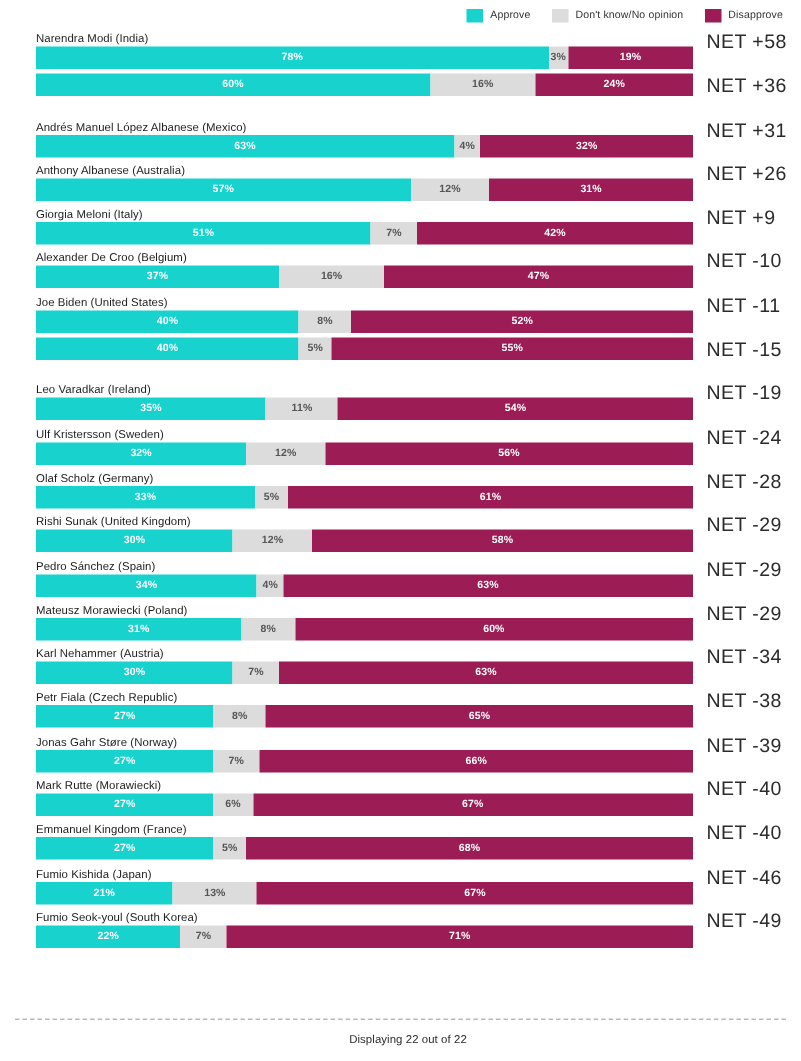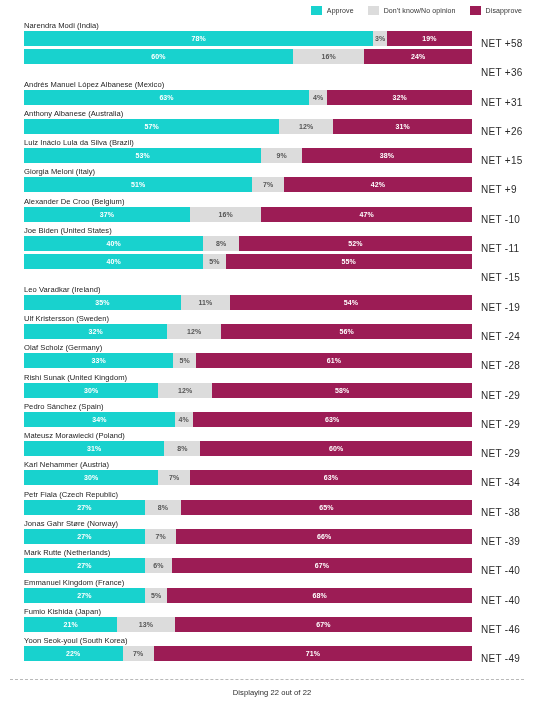--- a/index.html
+++ b/index.html
@@ -44,21 +44,21 @@
   }
   .legend-label {
     font-size: 7px;
     color: #333333;
     letter-spacing: 0.1px;
     white-space: nowrap;
   }
 
   
   .rows {
-    padding: 0 8px 0 0;
+    padding: 0 18px 0 0;
   }
   .row {
     height: 29.3px;
     position: relative;
   }
   .row-name {
     font-size: 7.6px;
     color: #1c1c1c;
     padding-left: 24px;
     line-height: 11px;
@@ -94,29 +94,29 @@
     white-space: nowrap;
     letter-spacing: 0.1px;
   }
   .seg-approve .seg-label { color: #ffffff; }
   .seg-dk .seg-label      { color: #555555; }
   .seg-dis .seg-label     { color: #ffffff; }
 
   .net {
     position: absolute;
     right: 0;
-    top: 16px;
+    top: 0;
     width: 54px;
     height: 15px;
     display: flex;
     align-items: center;
     justify-content: flex-start;
     padding-left: 9px;
     box-sizing: border-box;
-    font-size: 10px;
+    font-size: 13px;
     color: #2b2b2b;
     letter-spacing: 0.3px;
     white-space: nowrap;
   }
 
   
   .footer {
     position: absolute;
     left: 0;
     right: 0;
@@ -211,35 +211,20 @@
           <div class="seg seg-dk" style="flex: 0 0 12%;">
             <span class="seg-label">12%</span>
           </div>
           <div class="seg seg-dis" style="flex: 0 0 31%;">
             <span class="seg-label">31%</span>
           </div>
         </div>
         <div class="net">NET +26</div>
       </div>
       <div class="row">
-        <div class="row-name">Luiz Inácio Lula da Silva (Brazil)</div>
-        <div class="row-bar-wrap">
-          <div class="seg seg-approve" style="flex: 0 0 53%;">
-            <span class="seg-label">53%</span>
-          </div>
-          <div class="seg seg-dk" style="flex: 0 0 9%;">
-            <span class="seg-label">9%</span>
-          </div>
-          <div class="seg seg-dis" style="flex: 0 0 38%;">
-            <span class="seg-label">38%</span>
-          </div>
-        </div>
-        <div class="net">NET +15</div>
-      </div>
-      <div class="row">
         <div class="row-name">Giorgia Meloni (Italy)</div>
         <div class="row-bar-wrap">
           <div class="seg seg-approve" style="flex: 0 0 51%;">
             <span class="seg-label">51%</span>
           </div>
           <div class="seg seg-dk" style="flex: 0 0 7%;">
             <span class="seg-label">7%</span>
           </div>
           <div class="seg seg-dis" style="flex: 0 0 42%;">
             <span class="seg-label">42%</span>
@@ -420,21 +405,21 @@
           <div class="seg seg-dk" style="flex: 0 0 7%;">
             <span class="seg-label">7%</span>
           </div>
           <div class="seg seg-dis" style="flex: 0 0 66%;">
             <span class="seg-label">66%</span>
           </div>
         </div>
         <div class="net">NET -39</div>
       </div>
       <div class="row">
-        <div class="row-name">Mark Rutte (Netherlands)</div>
+        <div class="row-name">Mark Rutte (Morawiecki)</div>
         <div class="row-bar-wrap">
           <div class="seg seg-approve" style="flex: 0 0 27%;">
             <span class="seg-label">27%</span>
           </div>
           <div class="seg seg-dk" style="flex: 0 0 6%;">
             <span class="seg-label">6%</span>
           </div>
           <div class="seg seg-dis" style="flex: 0 0 67%;">
             <span class="seg-label">67%</span>
           </div>
@@ -465,21 +450,21 @@
           <div class="seg seg-dk" style="flex: 0 0 12.8713%;">
             <span class="seg-label">13%</span>
           </div>
           <div class="seg seg-dis" style="flex: 0 0 66.3366%;">
             <span class="seg-label">67%</span>
           </div>
         </div>
         <div class="net">NET -46</div>
       </div>
       <div class="row">
-        <div class="row-name">Yoon Seok-youl (South Korea)</div>
+        <div class="row-name">Fumio Seok-youl (South Korea)</div>
         <div class="row-bar-wrap">
           <div class="seg seg-approve" style="flex: 0 0 22%;">
             <span class="seg-label">22%</span>
           </div>
           <div class="seg seg-dk" style="flex: 0 0 7%;">
             <span class="seg-label">7%</span>
           </div>
           <div class="seg seg-dis" style="flex: 0 0 71%;">
             <span class="seg-label">71%</span>
           </div>

